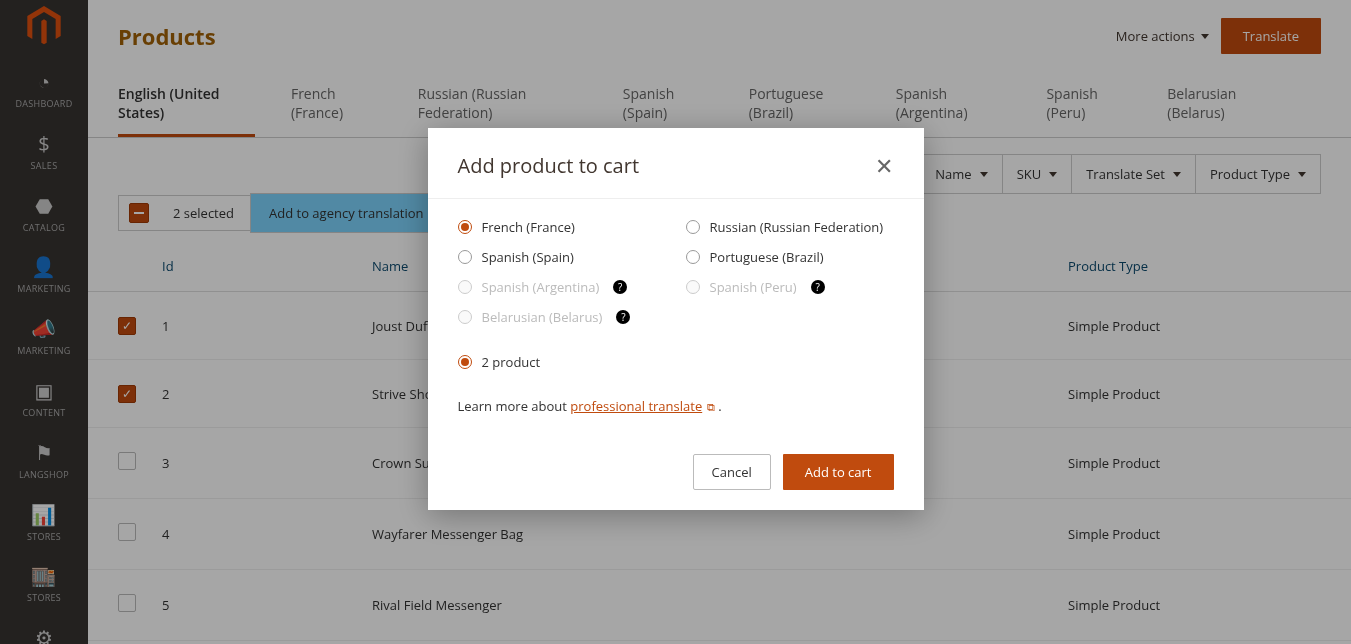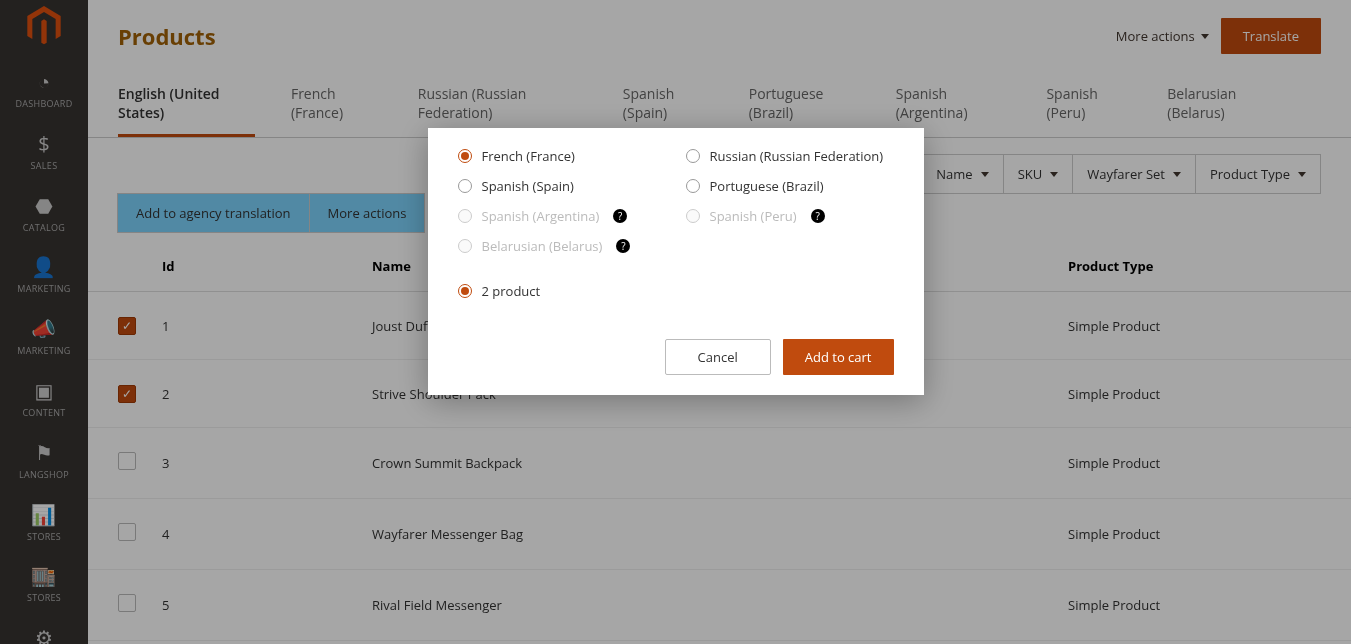--- a/index.html
+++ b/index.html
@@ -21,21 +21,21 @@
 .tabs{display:flex;border-bottom:1px solid #ccc;padding:0 30px;margin-top:10px}
 .tab{padding:12px 0;margin-right:36px;font-size:14px;color:#666;cursor:pointer;border-bottom:3px solid transparent}
 .tab.active{color:#333;border-bottom-color:#c04b0e;font-weight:600}
 .filter-row{display:flex;justify-content:flex-end;padding:16px 30px 0 30px;gap:0}
 .filter-sel{border:1px solid #ccc;padding:10px 14px;font-size:13px;color:#333;display:flex;align-items:center;gap:8px;cursor:pointer;margin-left:-1px;background:#fff}
 .toolbar{display:flex;align-items:center;padding:0 30px;margin-top:-1px}
 .tool-chk{width:20px;height:20px;background:#c04b0e;border-radius:2px;display:flex;align-items:center;justify-content:center;margin-right:12px;border:1px solid #a03a06}
 .tool-chk::after{content:"";width:10px;height:2px;background:#fff}
 .tool-btn{border:1px solid #ccc;padding:10px 18px;font-size:13px;color:#333;background:#7dd3fc;cursor:pointer;margin-left:-1px}
 .tool-chk-wrap{border:1px solid #ccc;padding:7px 16px 7px 10px;display:flex;align-items:center;gap:12px;font-size:13px;color:#333}
-.thead{display:flex;padding:16px 30px;border-bottom:1px solid #ddd;font-size:13px;font-weight:700;color:#000000;margin-top:8px}
+.thead{display:flex;padding:16px 30px;border-bottom:1px solid #ddd;font-size:13px;font-weight:400;color:#0c4a6e;margin-top:8px}
 .col-chk{width:44px}
 .col-id{width:210px}
 .col-name{width:210px}
 .col-sku{width:220px}
 .col-thumb{width:56px}
 .col-attr{width:210px}
 .col-type{flex:1}
 .trow{display:flex;align-items:center;padding:24px 30px;border-bottom:1px solid #eee;font-size:13px;color:#333}
 .chk{width:18px;height:18px;border:1px solid #bbb;border-radius:2px;display:inline-flex;align-items:center;justify-content:center;background:#fff}
 .chk.on{background:#c04b0e;border-color:#a03a06}
@@ -53,21 +53,21 @@
 .radio{width:14px;height:14px;border:1px solid #999;border-radius:50%;display:inline-flex;align-items:center;justify-content:center;background:#fff;flex-shrink:0}
 .radio.on{border-color:#c04b0e}
 .radio.on::after{content:"";width:8px;height:8px;border-radius:50%;background:#c04b0e}
 .radio.dis{border-color:#ccc;background:#fafafa}
 .lang-lbl.dis{color:#bbb}
 .help{width:14px;height:14px;border-radius:50%;background:#000;color:#fff;font-size:10px;display:inline-flex;align-items:center;justify-content:center;margin-left:4px}
 .learn-more{margin-top:24px}
 .link{color:#c04b0e;text-decoration:underline;cursor:pointer}
 .ext-icon{color:#c04b0e;font-size:11px;margin-left:2px}
 .modal-foot{display:flex;justify-content:flex-end;gap:12px;padding:16px 30px 20px 30px}
-.btn-secondary{background:#fff;border:1px solid #bbb;padding:8px 32px;font-size:13px;color:#333;cursor:pointer;border-radius:2px}
+.btn-secondary{background:#fff;border:1px solid #bbb;padding:8px 18px;font-size:13px;color:#333;cursor:pointer;border-radius:2px}
 .addcart{margin-bottom:0}
 </style>
 </head>
 <body>
 
 <div class="app">
   <nav class="sidebar">
     <div class="logo">
       <svg viewBox="0 0 100 120">
           <path fill="#e1500f" d="M50 0 L100 30 L100 90 L85 99 L85 39 L50 18 L15 39 L15 99 L0 90 L0 30 Z"></path>
@@ -143,30 +143,34 @@
     <div class="filter-row" id="filter-row">
         <div class="filter-sel">
           <span>Name</span>
           <span class="caret"></span>
         </div>
         <div class="filter-sel">
           <span>SKU</span>
           <span class="caret"></span>
         </div>
         <div class="filter-sel">
-          <span>Wayfarer Set</span>
+          <span>Translate Set</span>
           <span class="caret"></span>
         </div>
         <div class="filter-sel">
           <span>Product Type</span>
           <span class="caret"></span>
         </div>
       </div>
 
     <div class="toolbar">
+      <div class="tool-chk-wrap">
+        <span class="tool-chk"></span>
+        <span>2 selected</span>
+      </div>
       <button class="tool-btn">Add to agency translation</button>
       <button class="tool-btn">More actions</button>
     </div>
 
     <div class="thead">
       <div class="col-chk"></div>
       <div class="col-id">Id</div>
       <div class="col-name">Name</div>
       <div class="col-sku"></div>
       <div class="col-thumb"></div>
@@ -225,20 +229,24 @@
     
     
     
     
     </div>
       </div>
   </main>
 
   <div class="overlay">
     <div class="modal">
+      <div class="modal-head" .data-interactable="false">
+        <h2 class="modal-title">Add product to cart</h2>
+        <button class="close">✕</button>
+      </div>
       <div class="modal-body">
         <div class="lang-grid" id="lang-grid">
             <div class="radio-row">
               <span class="radio on"></span>
               <span class="lang-lbl">French (France)</span>
             </div>
             <div class="radio-row">
               <span class="radio"></span>
               <span class="lang-lbl">Russian (Russian Federation)</span>
             </div>
@@ -263,20 +271,23 @@
             <div class="radio-row">
               <span class="radio dis"></span>
               <span class="lang-lbl dis">Belarusian (Belarus)</span>
               <span class="help">?</span>
             </div>
           </div>
         <div class="radio-row" style="margin-top:24px">
           <span class="radio on"></span>
           <span>2 product</span>
         </div>
+        <div class="learn-more">
+          <span>Learn more about </span><a class="link">professional translate</a><span class="ext-icon"> ⧉</span><span> .</span>
+        </div>
       </div>
       <div class="modal-foot">
         <button class="btn-secondary">Cancel</button>
         <button class="btn-primary">Add to cart</button>
       </div>
     </div>
   </div>
 </div>
 
 </body></html>

